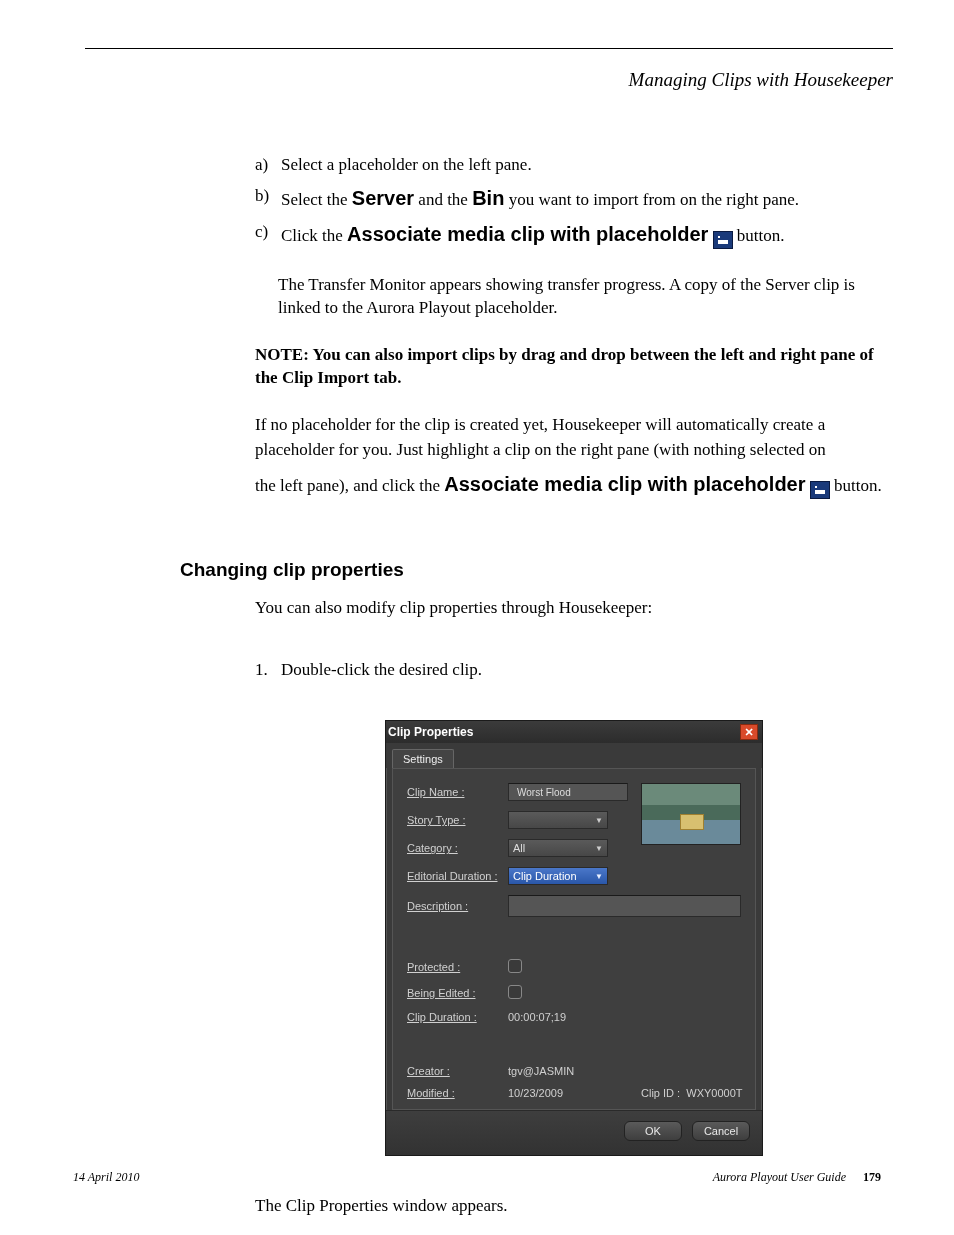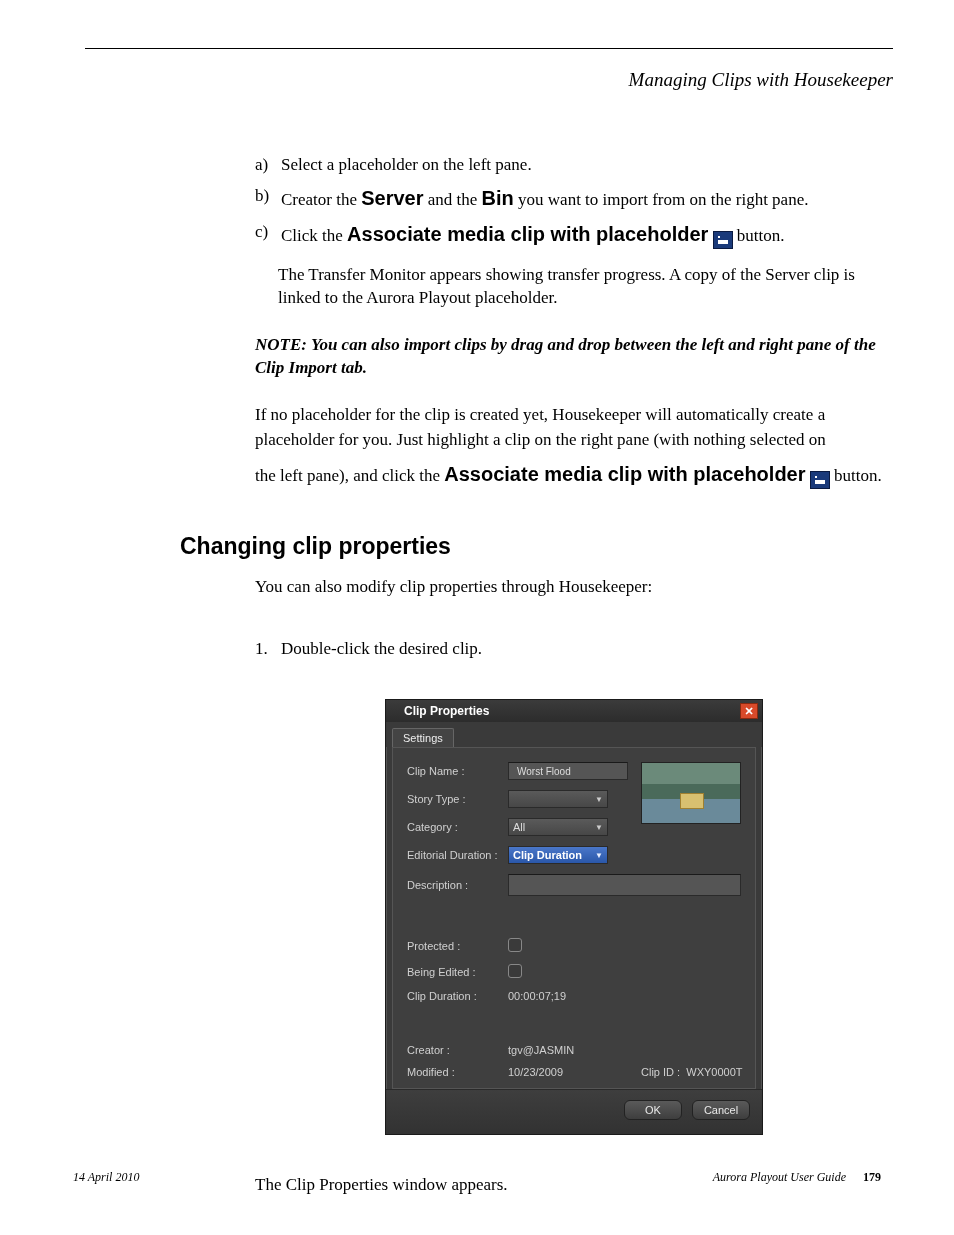--- a/index.html
+++ b/index.html
@@ -40,29 +40,29 @@
     justify-content: center;
   }
   .icon-assoc::before {
     content: "";
     width: 10px; height: 8px;
     background:
       linear-gradient(90deg, #fff 2px, transparent 2px) 0 0/4px 2px,
       linear-gradient(#fff,#fff) 0 4px/10px 4px;
     background-repeat: no-repeat;
   }
-  .sub-para { margin-left: 23px; margin-top: 14px; font-size: 17px; line-height: 1.35; }
-  .note-block { margin-top: 24px; font-style: italic; font-weight: bold; font-size: 17px; line-height: 1.35; }
+  .sub-para { margin-left: 23px; margin-top: 24px; font-size: 17px; line-height: 1.35; }
+  .note-block { margin-top: 24px; font-weight: bold; font-size: 17px; line-height: 1.35; }
   .para { font-size: 17px; line-height: 1.5; margin-top: 22px; }
   .para-tight { font-size: 17px; line-height: 1.5; margin-top: 6px; }
   h2.section {
     font-family: Arial, Helvetica, sans-serif;
     font-weight: bold;
-    font-size: 23px;
-    margin-top: 44px;
+    font-size: 19px;
+    margin-top: 60px;
     margin-left: 95px;
   }
   .num-list { list-style: none; font-size: 17px; margin-top: 40px; }
   .num-list li { display: flex; gap: 8px; }
   .num-list .marker { min-width: 18px; }
 
   
   .dialog {
     width: 378px;
     margin: 40px auto 0 auto;
@@ -72,21 +72,21 @@
     background: #3a3a3a;
     border: 1px solid #1a1a1a;
     box-shadow: 0 0 0 1px #555 inset;
   }
   .dlg-title {
     height: 22px;
     background: linear-gradient(#3b3b3b,#2c2c2c);
     display: flex;
     align-items: center;
     justify-content: space-between;
-    padding: 0 4px 0 18px;
+    padding: 0 4px 0 2px;
     font-weight: bold;
     color: #fff;
     font-size: 12px;
   }
   .dlg-close {
     width: 18px; height: 16px;
     background: #d94a2a;
     border: 1px solid #8a2a10;
     color: #fff;
     display: flex; align-items: center; justify-content: center;
@@ -105,42 +105,42 @@
     border-radius: 2px 2px 0 0;
     font-size: 11px;
   }
   .tab-body {
     margin: 0 6px;
     border: 1px solid #555;
     background: #3f3f3f;
     padding: 14px 14px 10px 14px;
   }
   .form-grid { display: grid; grid-template-columns: 95px 1fr 100px; column-gap: 6px; row-gap: 10px; align-items: center; }
-  .form-label { color: #d0d0d0; font-size: 11px; white-space: nowrap; }
+  .form-label { color: #d0d0d0; font-size: 11px; white-space: nowrap; text-decoration: underline; }
   .txt-input {
     height: 18px;
     background: #555;
     border: 1px solid #2a2a2a;
     border-top-color:#1a1a1a;
     color: #ddd;
     padding: 0 8px;
     width: 120px;
     font-size: 10px;
   }
   .sel {
     height: 18px;
     background: linear-gradient(#5a5a5a,#474747);
     border: 1px solid #2a2a2a;
     color: #ddd;
     width: 100px;
     display: flex; align-items: center; justify-content: space-between;
     padding: 0 4px;
     font-size: 11px;
   }
-  .sel-blue { background: linear-gradient(#4a77c9,#2a57a9); color:#fff; font-weight:bold; }
+  .sel-blue { background: linear-gradient(#4a77c9,#2a57a9); color:#fff; font-weight:normal; }
   .sel .caret { font-size: 8px; color:#ccc; }
   .sel-blue .caret { color:#eaf0ff; }
   .thumb {
     grid-column: 3; grid-row: 1 / span 3;
     width: 100px; height: 62px;
     background: linear-gradient(#6b8a7a 0 35%, #4a6a5a 35% 60%, #6a8a9a 60% 100%);
     border: 1px solid #222;
     position: relative;
     justify-self: end;
     align-self: start;
@@ -208,21 +208,21 @@
 
   <div class="body-indent">
     <ul class="alpha-list">
       <li>
         <span class="marker">a)</span>
         <span>Select a placeholder on the left pane.</span>
       </li>
       <li>
         <span class="marker">b)</span>
         <span>
-          <span class="inline-flow">Creator the </span><span class="ui-label">Server</span><span class="inline-flow"> and the </span><span class="ui-label">Bin</span><span class="inline-flow"> you want to import from on the right pane.</span>
+          <span class="inline-flow">Select the </span><span class="ui-label">Server</span><span class="inline-flow"> and the </span><span class="ui-label">Bin</span><span class="inline-flow"> you want to import from on the right pane.</span>
         </span>
       </li>
       <li>
         <span class="marker">c)</span>
         <span>
           <span class="inline-flow">Click the </span><span class="ui-label">Associate media clip with placeholder</span>
           <span class="icon-assoc"></span><span class="inline-flow"> button.</span>
         </span>
       </li>
     </ul>

